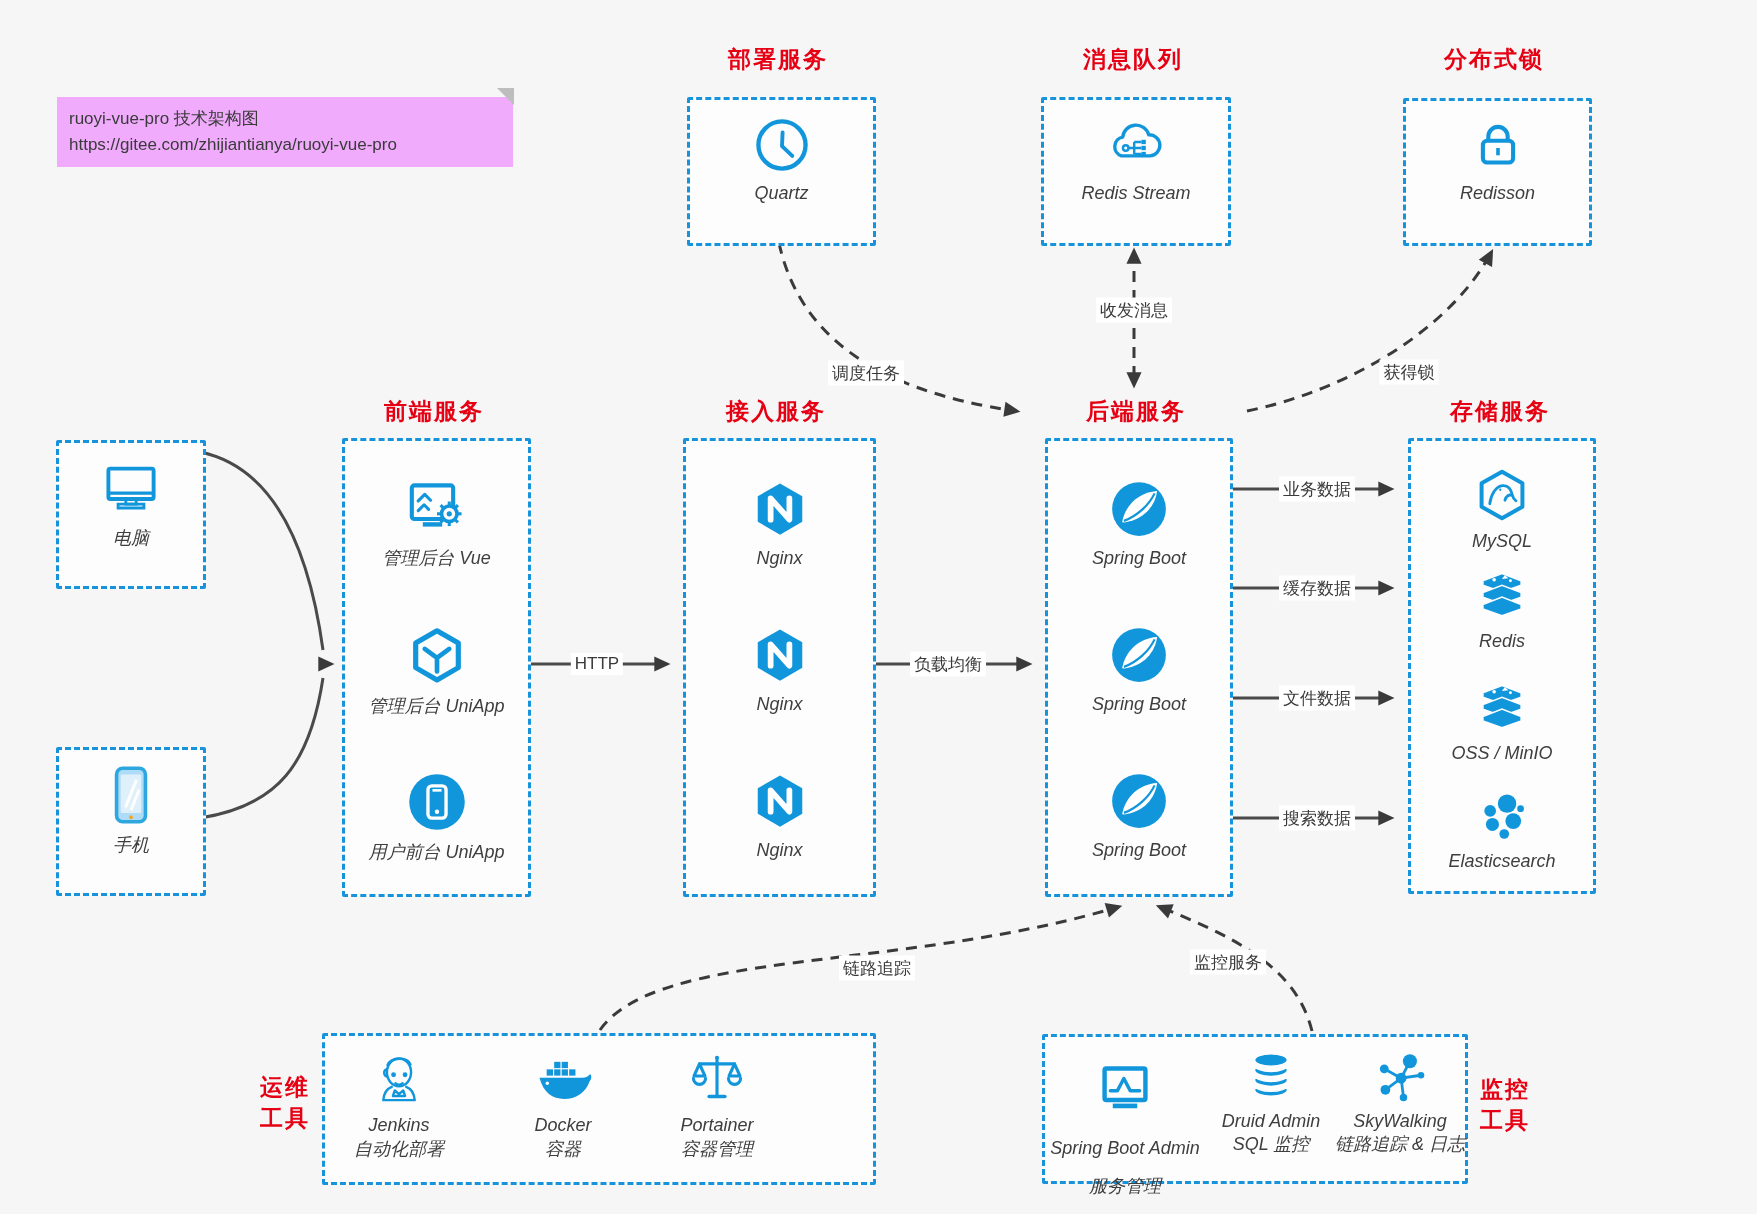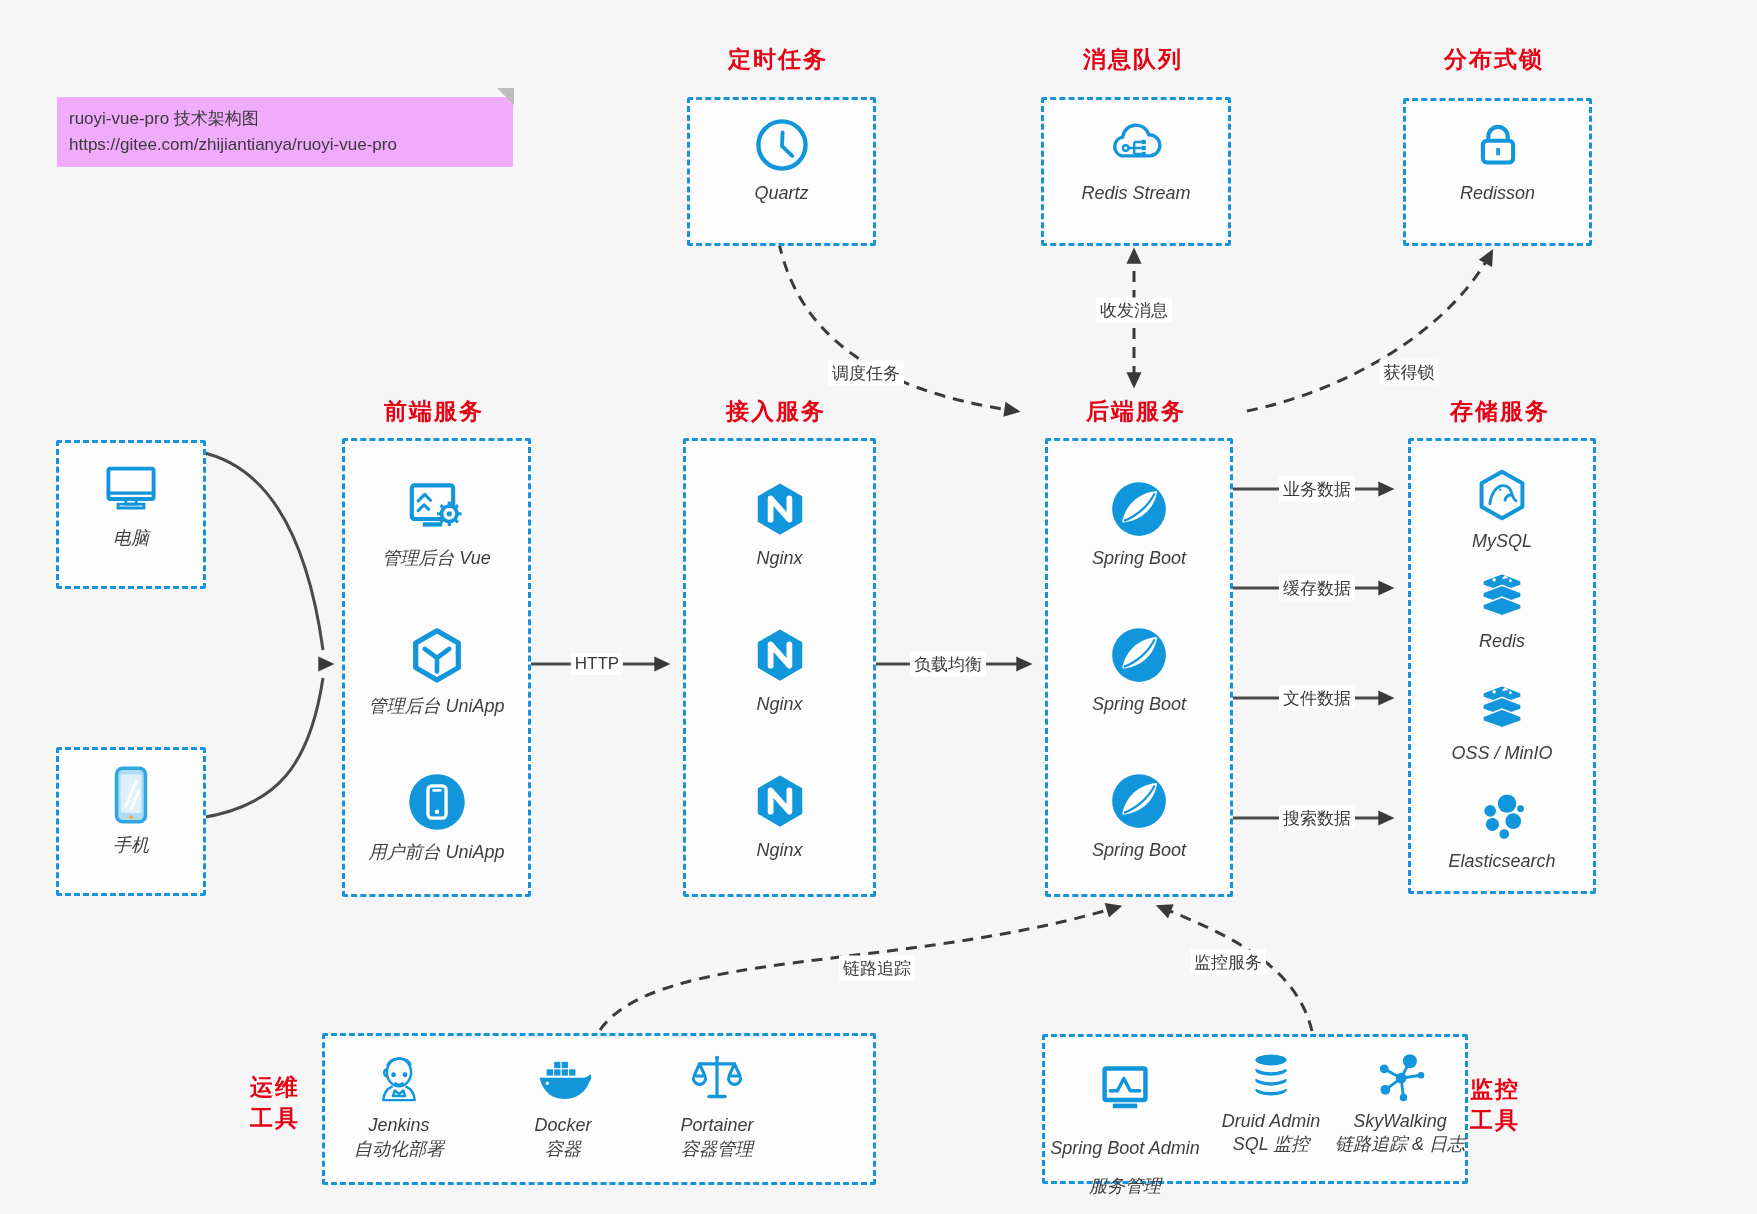--- a/index.html
+++ b/index.html
@@ -3,21 +3,21 @@
 <meta charset="utf-8">
 <style>
   html,body{margin:0;padding:0;}
   body{background:#e9eaeb;}
   .stage{position:relative;width:1757px;height:1214px;background:#f6f6f7;overflow:hidden;
          font-family:"Liberation Sans","DejaVu Sans",sans-serif;color:#3e3e3e;}
   svg.edges{position:absolute;left:0;top:0;z-index:1;pointer-events:none;}
   .box{position:absolute;border:3px dashed #1793dc;background:#fdfdfd;z-index:2;border-radius:2px;font-style:italic;}
   .gtitle{position:absolute;transform:translateX(-50%);color:#e60013;font-size:23px;font-weight:bold;
           white-space:nowrap;letter-spacing:2px;z-index:3;}
-  .sidetitle{position:absolute;color:#e60013;font-size:23px;font-weight:bold;
+  .sidetitle{position:absolute;color:#e60013;font-size:23px;font-weight:bold;text-align:center;
              line-height:31px;letter-spacing:2px;z-index:3;}
   .bnode{position:absolute;left:0;right:0;display:flex;flex-direction:column;align-items:center;gap:8px;}
   .bnode .lbl{font-size:18px;color:#3e3e3e;white-space:nowrap;line-height:22px;}
   .bnode .desc{font-size:18px;color:#3e3e3e;white-space:nowrap;line-height:22px;margin-top:-4px;}
   .ic{display:block;line-height:0;}
   .elabel{position:absolute;transform:translate(-50%,-50%);font-size:17px;color:#3a3a3a;background:#ffffff;
           padding:1px 4px;white-space:nowrap;z-index:4;}
   .note{position:absolute;left:57px;top:97px;width:432px;background:#f0abfc;padding:9px 12px;
         font-size:17px;line-height:26px;color:#3a3a3a;z-index:3;}
   .note-fold{position:absolute;right:-1px;top:-9px;width:0;height:0;
@@ -214,21 +214,21 @@
     <path d="M1312,1031 C1296,966 1232,936 1160,907" marker-end="url(#ah)"></path>
   </g>
 </svg>
 
 <div class="note">
   <div>ruoyi-vue-pro 技术架构图</div>
   <div>https://gitee.com/zhijiantianya/ruoyi-vue-pro</div>
   <div class="note-fold"></div>
 </div>
 
-<div class="gtitle" style="left:778px;top:44px">定时任务</div>
+<div class="gtitle" style="left:778px;top:44px">部署服务</div>
 <div class="box" style="left:687px;top:97px;width:183px;height:143px">
   <div class="bnode" style="top:16px">
     <span class="ic"><svg width="58" height="58">
             <use href="#i-clock"></use>
           </svg></span>
     <span class="lbl">Quartz</span>
   </div>
 </div>
 
 <div class="gtitle" style="left:1133px;top:44px">消息队列</div>

